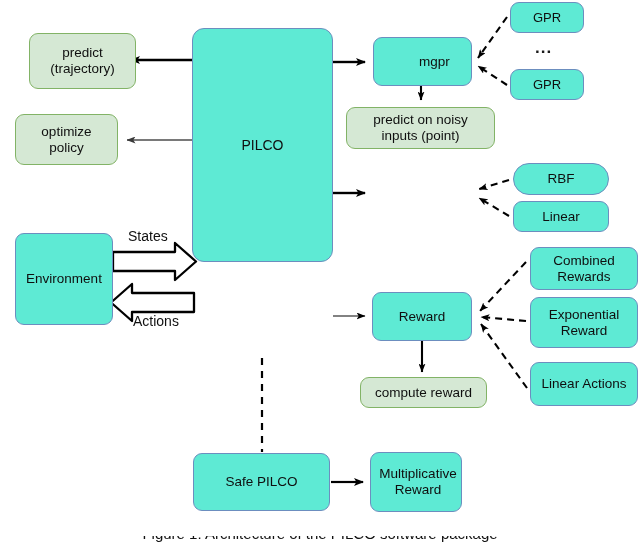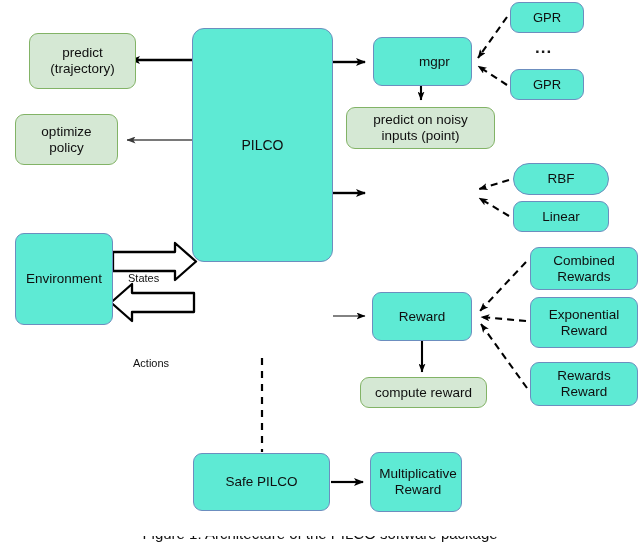--- a/index.html
+++ b/index.html
@@ -26,25 +26,24 @@
     z-index:2;
   }
   .blue{background:#5eead4;border:1.6px solid #6c8ebf;}
   .green{background:#d5e8d4;border:1.8px solid #82b366;}
 
   .node.pilco{font-size:14px;}
   .node.small{font-size:13px;}
 
   .edge-label{
     position:absolute;
-    font-size:11px;
+    font-size:14px;
     color:#101010;
     z-index:4;
     white-space:nowrap;
-    margin-top:44px;
   }
   .ellipsis{
     position:absolute;
     font-size:17px;
     font-weight:bold;
     color:#1a1a1a;
     letter-spacing:1px;
     z-index:3;
   }
   .caption-strip{
@@ -209,21 +208,21 @@
   </div>
 
   <div class="node blue" style="left:530px;top:297px;width:108px;height:51px;">
     <div>
       <div>Exponential</div>
       <div>Reward</div>
     </div>
   </div>
 
   <div class="node blue" style="left:530px;top:362px;width:108px;height:44px;">
-    <span>Rewards Reward</span>
+    <span>Linear Actions</span>
   </div>
 
   <div class="node green" style="left:360px;top:377px;width:127px;height:31px;">
     <span>compute reward</span>
   </div>
 
   <div class="node blue" style="left:193px;top:453px;width:137px;height:58px;">
     <span>Safe PILCO</span>
   </div>
 

